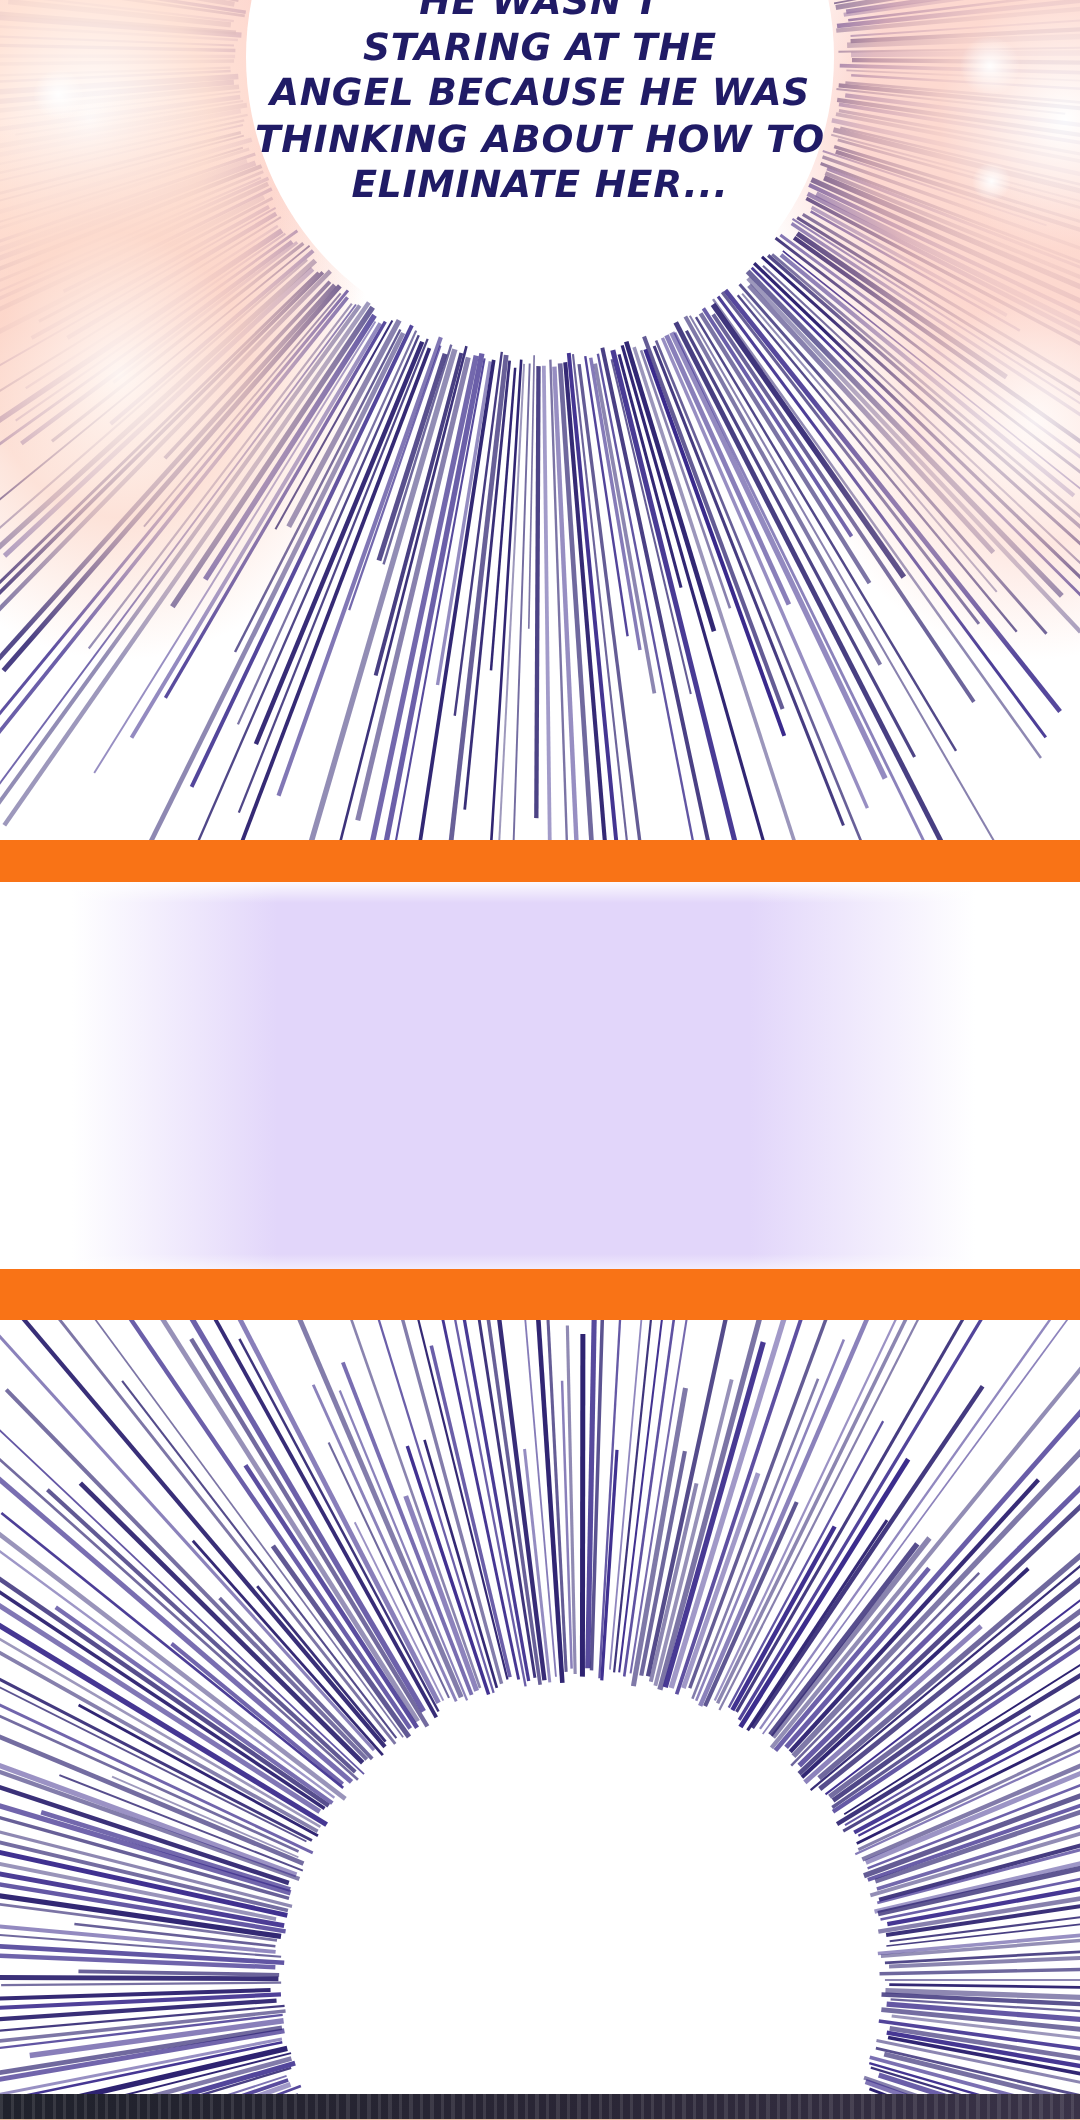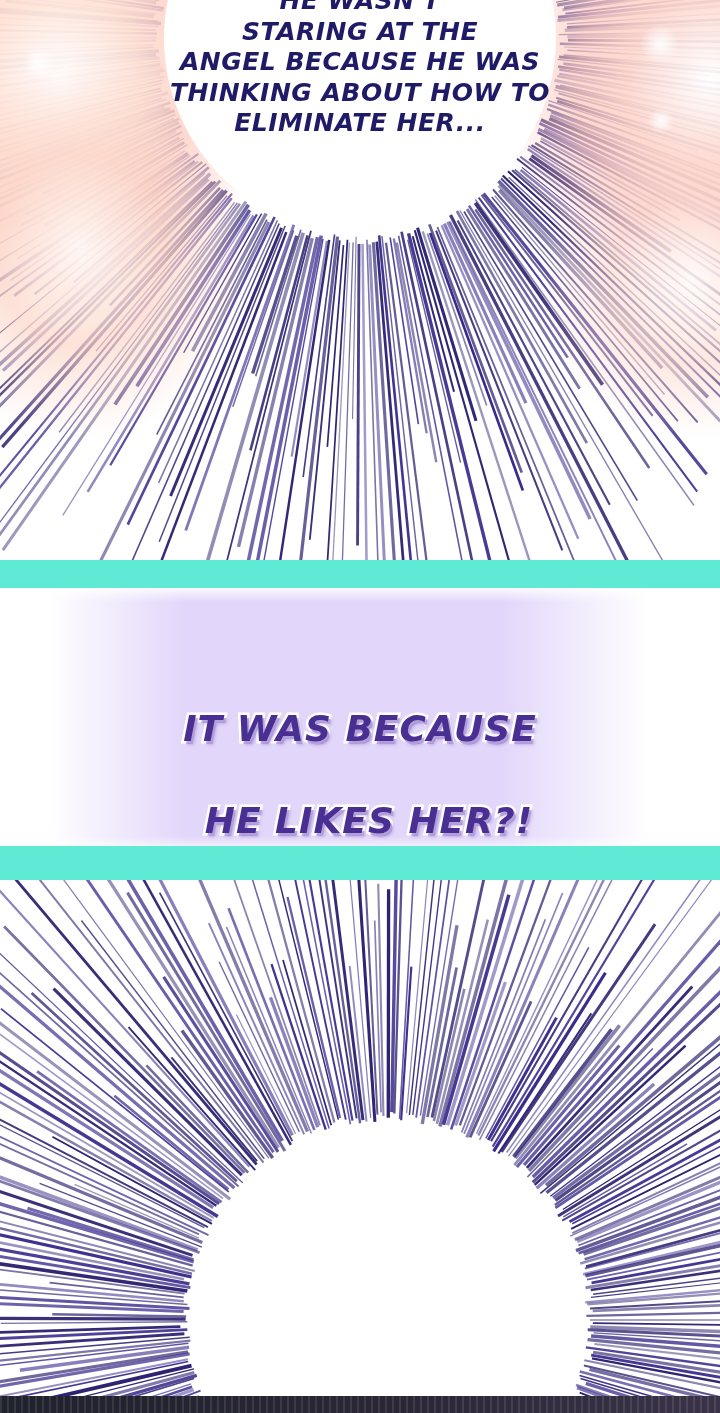--- a/index.html
+++ b/index.html
@@ -8,21 +8,21 @@
     background: #ffffff;
   }
   body {
     font-family: "DejaVu Sans", sans-serif;
   }
   #page {
     position: relative;
     width: 720px;
     height: 1413px;
     overflow: hidden;
-    background: #5eead4;
+    background: #f97316;
   }
 
   
   #panel-top {
     position: absolute;
     left: 0; top: 0;
     width: 720px; height: 560px;
     overflow: hidden;
     background: #ffffff;
   }
@@ -421,24 +421,20 @@
 ANGEL BECAUSE HE WAS
 THINKING ABOUT HOW TO
 ELIMINATE HER...</div>
   </div>
 
   <div id="panel-mid">
     <div id="panel-mid-fade-top"></div>
     <div id="panel-mid-fade-bot"></div>
   </div>
 
-  <div class="caption" id="caption-mid">
-    <span class="line l1">IT WAS BECAUSE</span>
-    <span class="line l2">HE LIKES HER?!</span>
-  </div>
 
   <div id="panel-bot">
     <svg id="burst-bottom" width="720" height="533" viewBox="0 0 720 533">
         <line x1="212.12" y1="542.54" x2="88.77" y2="614.45" stroke="#2a1f6e" stroke-width="3.61" stroke-opacity="0.51" stroke-linecap="butt"></line>
         <line x1="211.76" y1="537.36" x2="74.85" y2="613.00" stroke="#3a2a8c" stroke-width="1.55" stroke-opacity="0.98" stroke-linecap="butt"></line>
         <line x1="205.75" y1="535.89" x2="-5.06" y2="646.80" stroke="#2a1f6e" stroke-width="1.91" stroke-opacity="0.86" stroke-linecap="butt"></line>
         <line x1="205.62" y1="532.45" x2="-139.49" y2="707.37" stroke="#2a1f6e" stroke-width="3.50" stroke-opacity="0.97" stroke-linecap="butt"></line>
         <line x1="208.32" y1="526.94" x2="-105.86" y2="678.97" stroke="#2a1f6e" stroke-width="1.54" stroke-opacity="0.88" stroke-linecap="butt"></line>
         <line x1="203.16" y1="526.21" x2="-14.80" y2="627.86" stroke="#3a2a8c" stroke-width="1.63" stroke-opacity="0.57" stroke-linecap="butt"></line>
         <line x1="205.97" y1="520.50" x2="10.40" y2="606.98" stroke="#2a1f6e" stroke-width="2.52" stroke-opacity="0.65" stroke-linecap="butt"></line>

